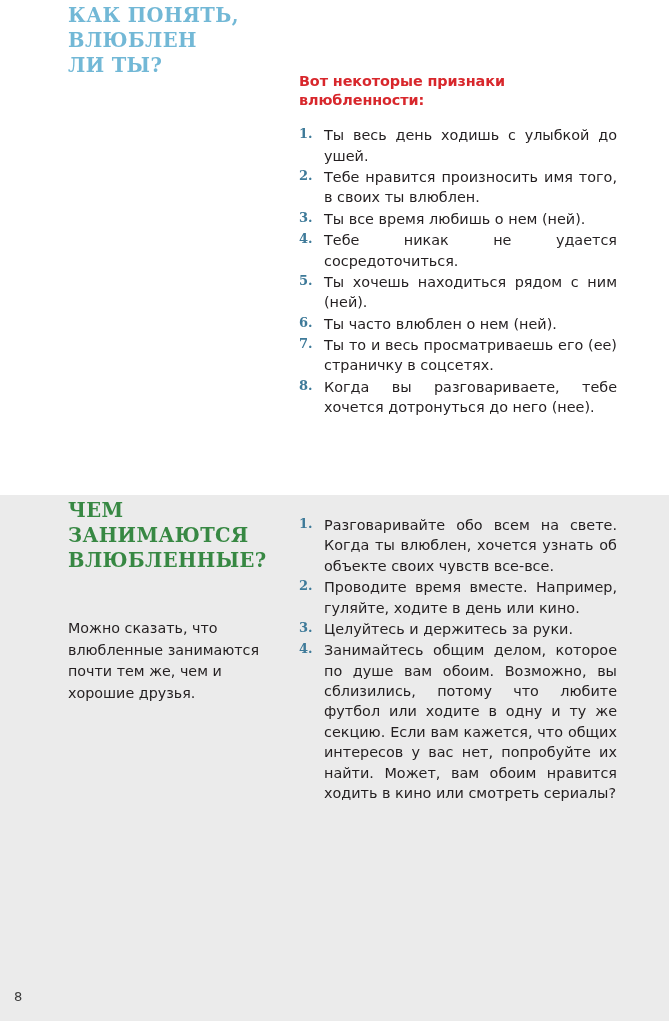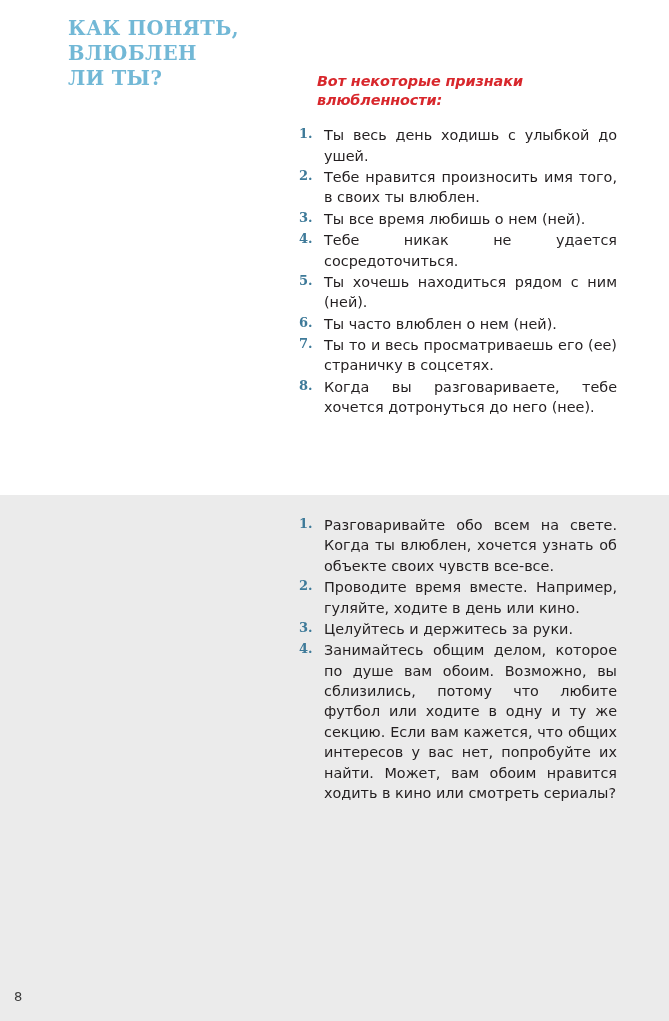--- a/index.html
+++ b/index.html
@@ -44,21 +44,21 @@
 
   .cols {
     position: relative;
     margin-left: 68px;
     margin-right: 52px;
   }
 
   .col-left {
     position: absolute;
     left: 0;
-    top: 17px;
+    top: 4px;
     width: 212px;
   }
   .col-right {
     margin-left: 231px;
     width: 318px;
   }
 
   
   .sec-title {
     font-family: "DejaVu Serif", serif;
@@ -68,25 +68,24 @@
     letter-spacing: 0.4px;
     text-transform: uppercase;
     margin: 0;
   }
   .sec-title.blue  { color: #72b8d6; }
   .sec-title.green { color: #378843; }
 
   .lead {
     font-family: "DejaVu Sans", sans-serif;
     font-weight: bold;
-    font-style: italic;
     font-size: 14.4px;
     line-height: 1.33;
     color: #d8272c;
-    margin: 0 0 15px 18px;
+    margin: 0 0 15px 0;
     letter-spacing: -0.1px;
   }
 
   
   .side-note {
     font-size: 14.3px;
     line-height: 1.52;
     color: #231f20;
     margin: 0;
   }
@@ -179,20 +178,24 @@
             </li>
           </ol>
       </div>
 
     </div>
   </div>
 
   <div class="section" id="section-2">
     <div class="cols" style="padding-top: 20px;">
 
+      <div class="col-left">
+        <h2 class="sec-title green" style="color: rgb(55, 136, 67);">ЧЕМ<br>ЗАНИМАЮТСЯ<br>ВЛЮБЛЕННЫЕ?</h2>
+        <p class="side-note" style="margin-top: 44px;">Можно сказать, что влюбленные занимаются почти тем же, чем и хорошие друзья.</p>
+      </div>
 
       <div class="col-right">
 
         <ol class="numlist" id="list-2">
             <li>
               <span class="num" style="color: rgb(62, 122, 153);">1.</span>
               <span class="txt">Разговаривайте обо всем на свете. Когда ты влюблен, хочется узнать об объекте своих чувств все-все.</span>
             </li>
             <li>
               <span class="num" style="color: rgb(62, 122, 153);">2.</span>

